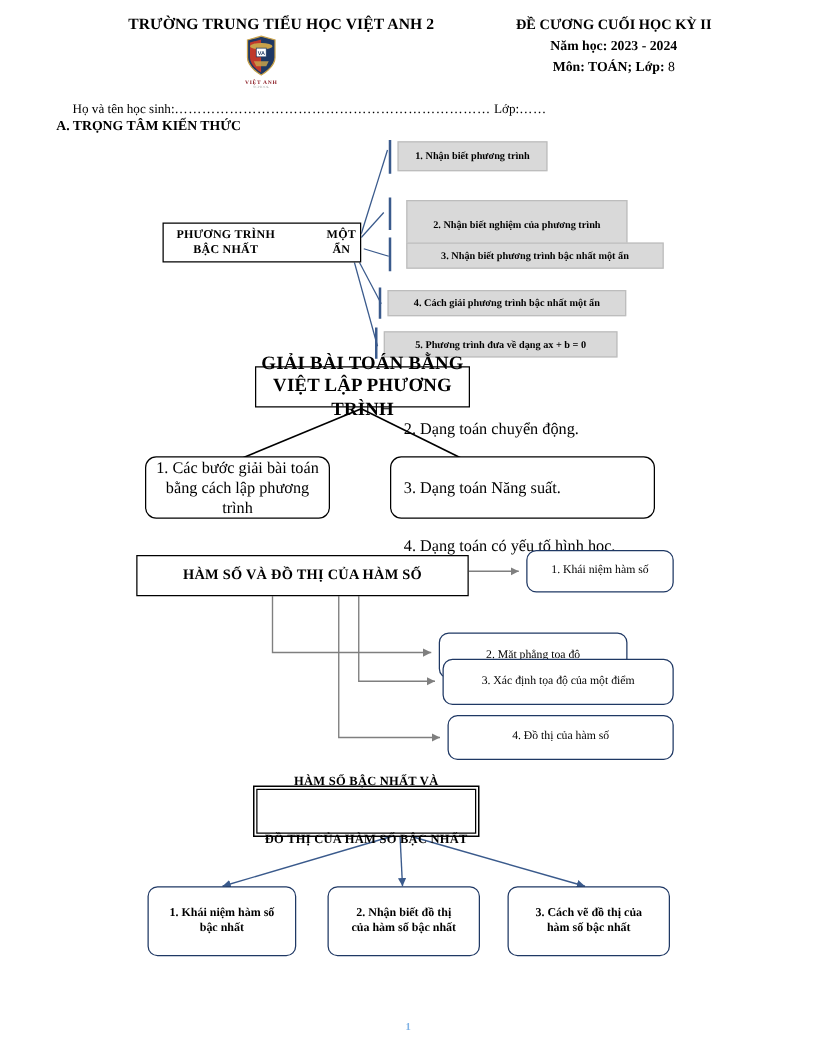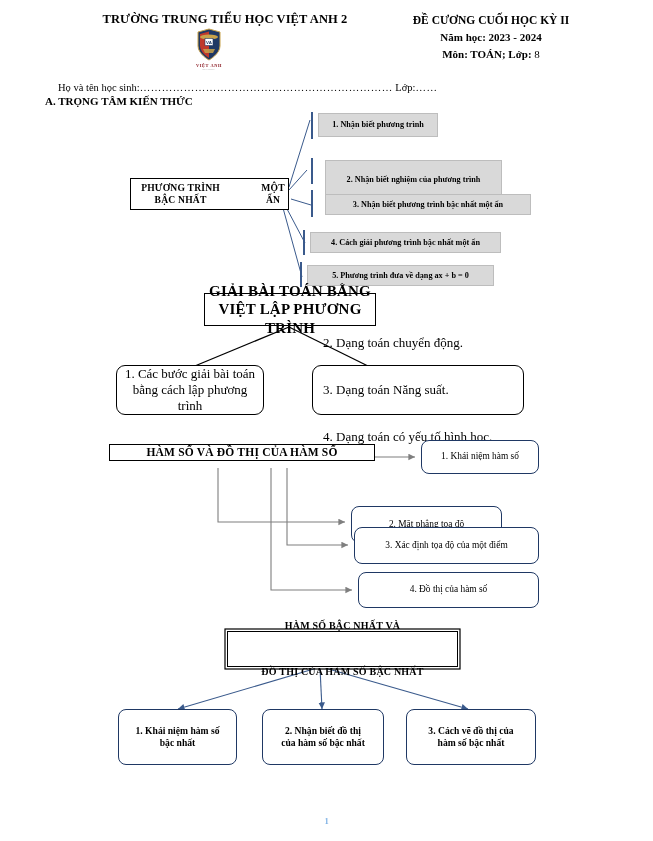--- a/index.html
+++ b/index.html
@@ -263,31 +263,31 @@
     <span>bằng cách lập phương</span>
     <span>trình</span>
   </div>
 
   <div class="box box-round-black list-left" style="left:312px;top:365px;width:212px;height:50px;flex-direction:column;align-items:flex-start;justify-content:center;">
     <span>2. Dạng toán chuyển động.</span>
     <span>3. Dạng toán Năng suất.</span>
     <span>4. Dạng toán có yếu tố hình học.</span>
   </div>
 
-  <div class="box box-title" style="left:109px;top:444px;width:266px;height:17px;font-size:11.5px;">HÀM SỐ VÀ ĐỒ THỊ CỦA HÀM SỐ</div>
+  <div class="box box-title" style="left:109px;top:444px;width:266px;height:33px;font-size:11.5px;">HÀM SỐ VÀ ĐỒ THỊ CỦA HÀM SỐ</div>
 
   <div class="box box-round-navy" style="left:421px;top:440px;width:118px;height:34px;">1. Khái niệm hàm số</div>
 
   <div class="box box-round-navy" style="left:351px;top:482px;width:151px;height:37px;margin-top:24px;">2. Mặt phẳng tọa độ</div>
 
   <div class="box box-round-navy" style="left:354px;top:527px;width:185px;height:37px;">3. Xác định tọa độ của một điểm</div>
 
   <div class="box box-round-navy" style="left:358px;top:572px;width:181px;height:36px;">4. Đồ thị của hàm số</div>
 
-  <div class="box box-title dbl" style="left:227px;top:631px;width:231px;height:36px;flex-direction:column;font-size:10px;gap:34px;">
+  <div class="box box-title dbl" style="left:205px;top:631px;width:176px;height:36px;flex-direction:column;font-size:10px;gap:34px;">
     <span>HÀM SỐ BẬC NHẤT VÀ</span>
     <span>ĐỒ THỊ CỦA HÀM SỐ BẬC NHẤT</span>
   </div>
 
   <div class="box box-round-navy bold" style="left:118px;top:709px;width:119px;height:56px;flex-direction:column;font-size:9.6px;">
     <span>1. Khái niệm hàm số</span>
     <span>bậc nhất</span>
   </div>
 
   <div class="box box-round-navy bold" style="left:262px;top:709px;width:122px;height:56px;flex-direction:column;font-size:9.6px;">

